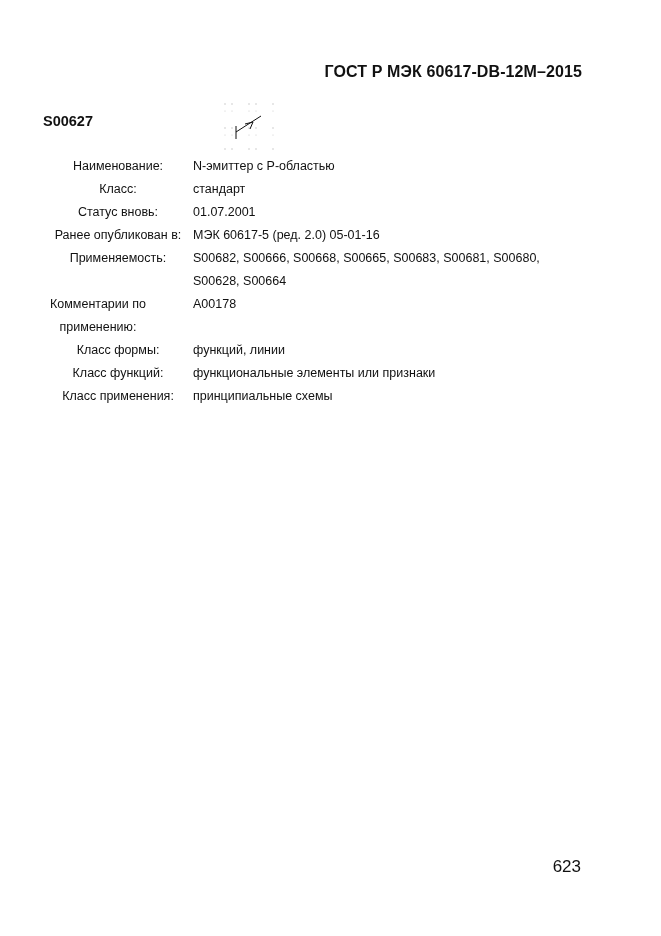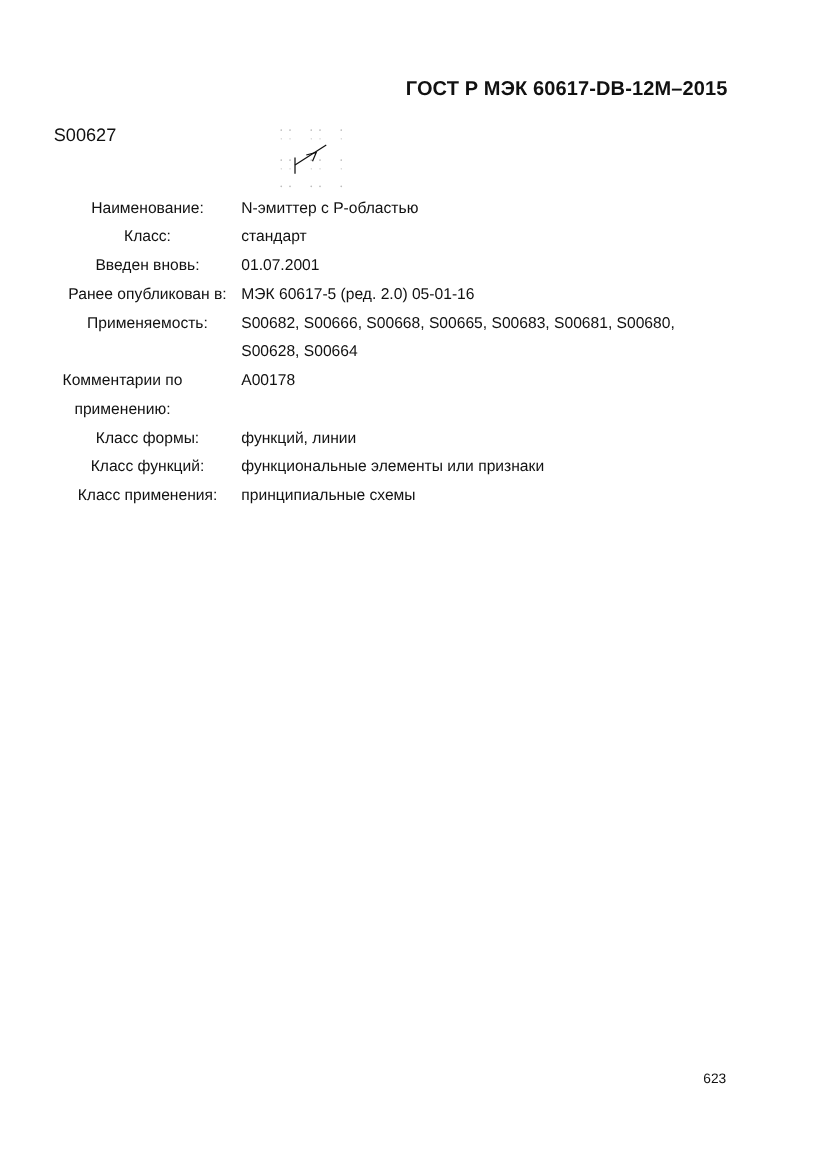--- a/index.html
+++ b/index.html
@@ -20,23 +20,23 @@
       right: 79px;
       top: 63px;
       font-size: 16px;
       font-weight: bold;
       letter-spacing: 0.1px;
       margin-left: 35px;
     }
     .code {
       position: absolute;
       left: 43px;
-      top: 101px;
+      top: 113px;
       font-size: 14.5px;
-      font-weight: normal;
+      font-weight: bold;
     }
     .symbol {
       position: absolute;
       left: 222px;
       top: 101px;
       width: 58px;
       height: 52px;
     }
     .rows {
       position: absolute;
@@ -58,21 +58,21 @@
       text-align: center;
     }
     .value {
       flex: 1;
       max-width: 350px;
     }
     .page-number {
       position: absolute;
       right: 80px;
       top: 857px;
-      font-size: 11px;
+      font-size: 17px;
     }
   </style>
 </head>
 <body>
 
 <div class="header">ГОСТ Р МЭК 60617-DB-12M–2015</div>
 
 <div class="code">S00627</div>
 
 <div class="symbol">
@@ -115,21 +115,21 @@
 <div class="rows">
   <div class="row">
     <div class="label">Наименование:</div>
     <div class="value">N-эмиттер с P-областью</div>
   </div>
   <div class="row">
     <div class="label">Класс:</div>
     <div class="value">стандарт</div>
   </div>
   <div class="row">
-    <div class="label">Введен вновь:</div>
+    <div class="label">Статус вновь:</div>
     <div class="value">01.07.2001</div>
   </div>
   <div class="row">
     <div class="label">Ранее опубликован в:</div>
     <div class="value">МЭК 60617-5 (ред. 2.0) 05-01-16</div>
   </div>
   <div class="row">
     <div class="label">Применяемость:</div>
     <div class="value">S00682, S00666, S00668, S00665, S00683, S00681, S00680, S00628, S00664</div>
   </div>

